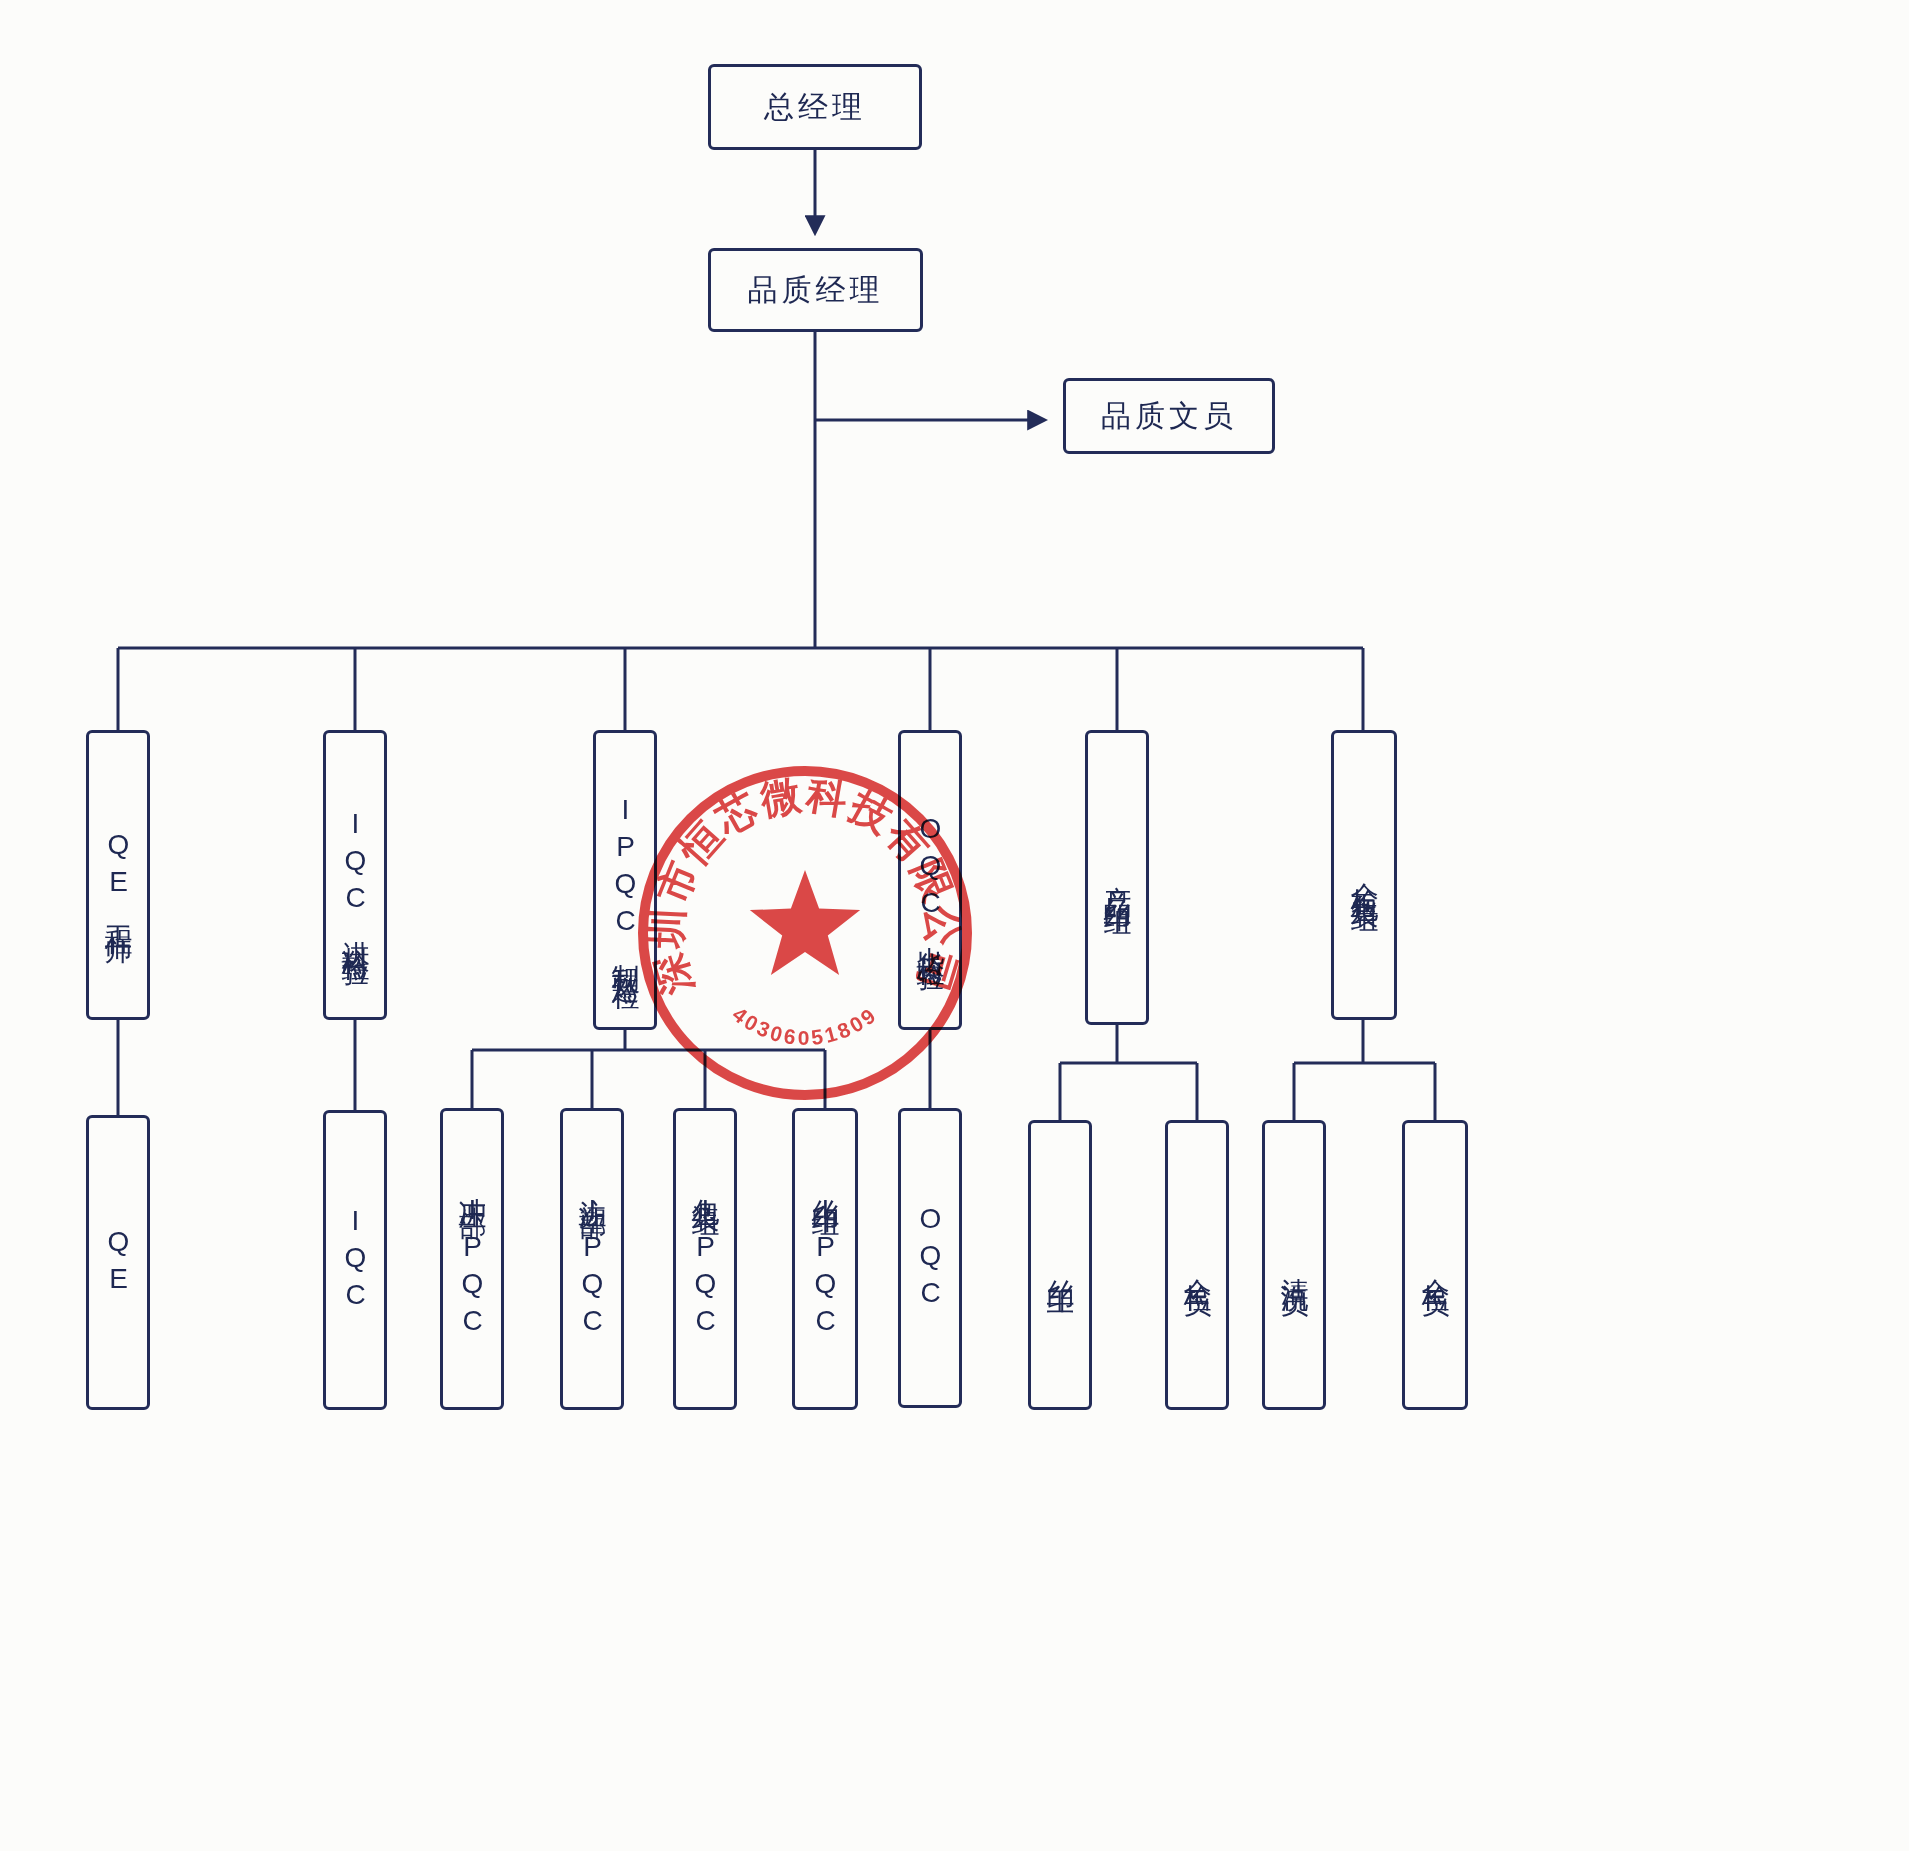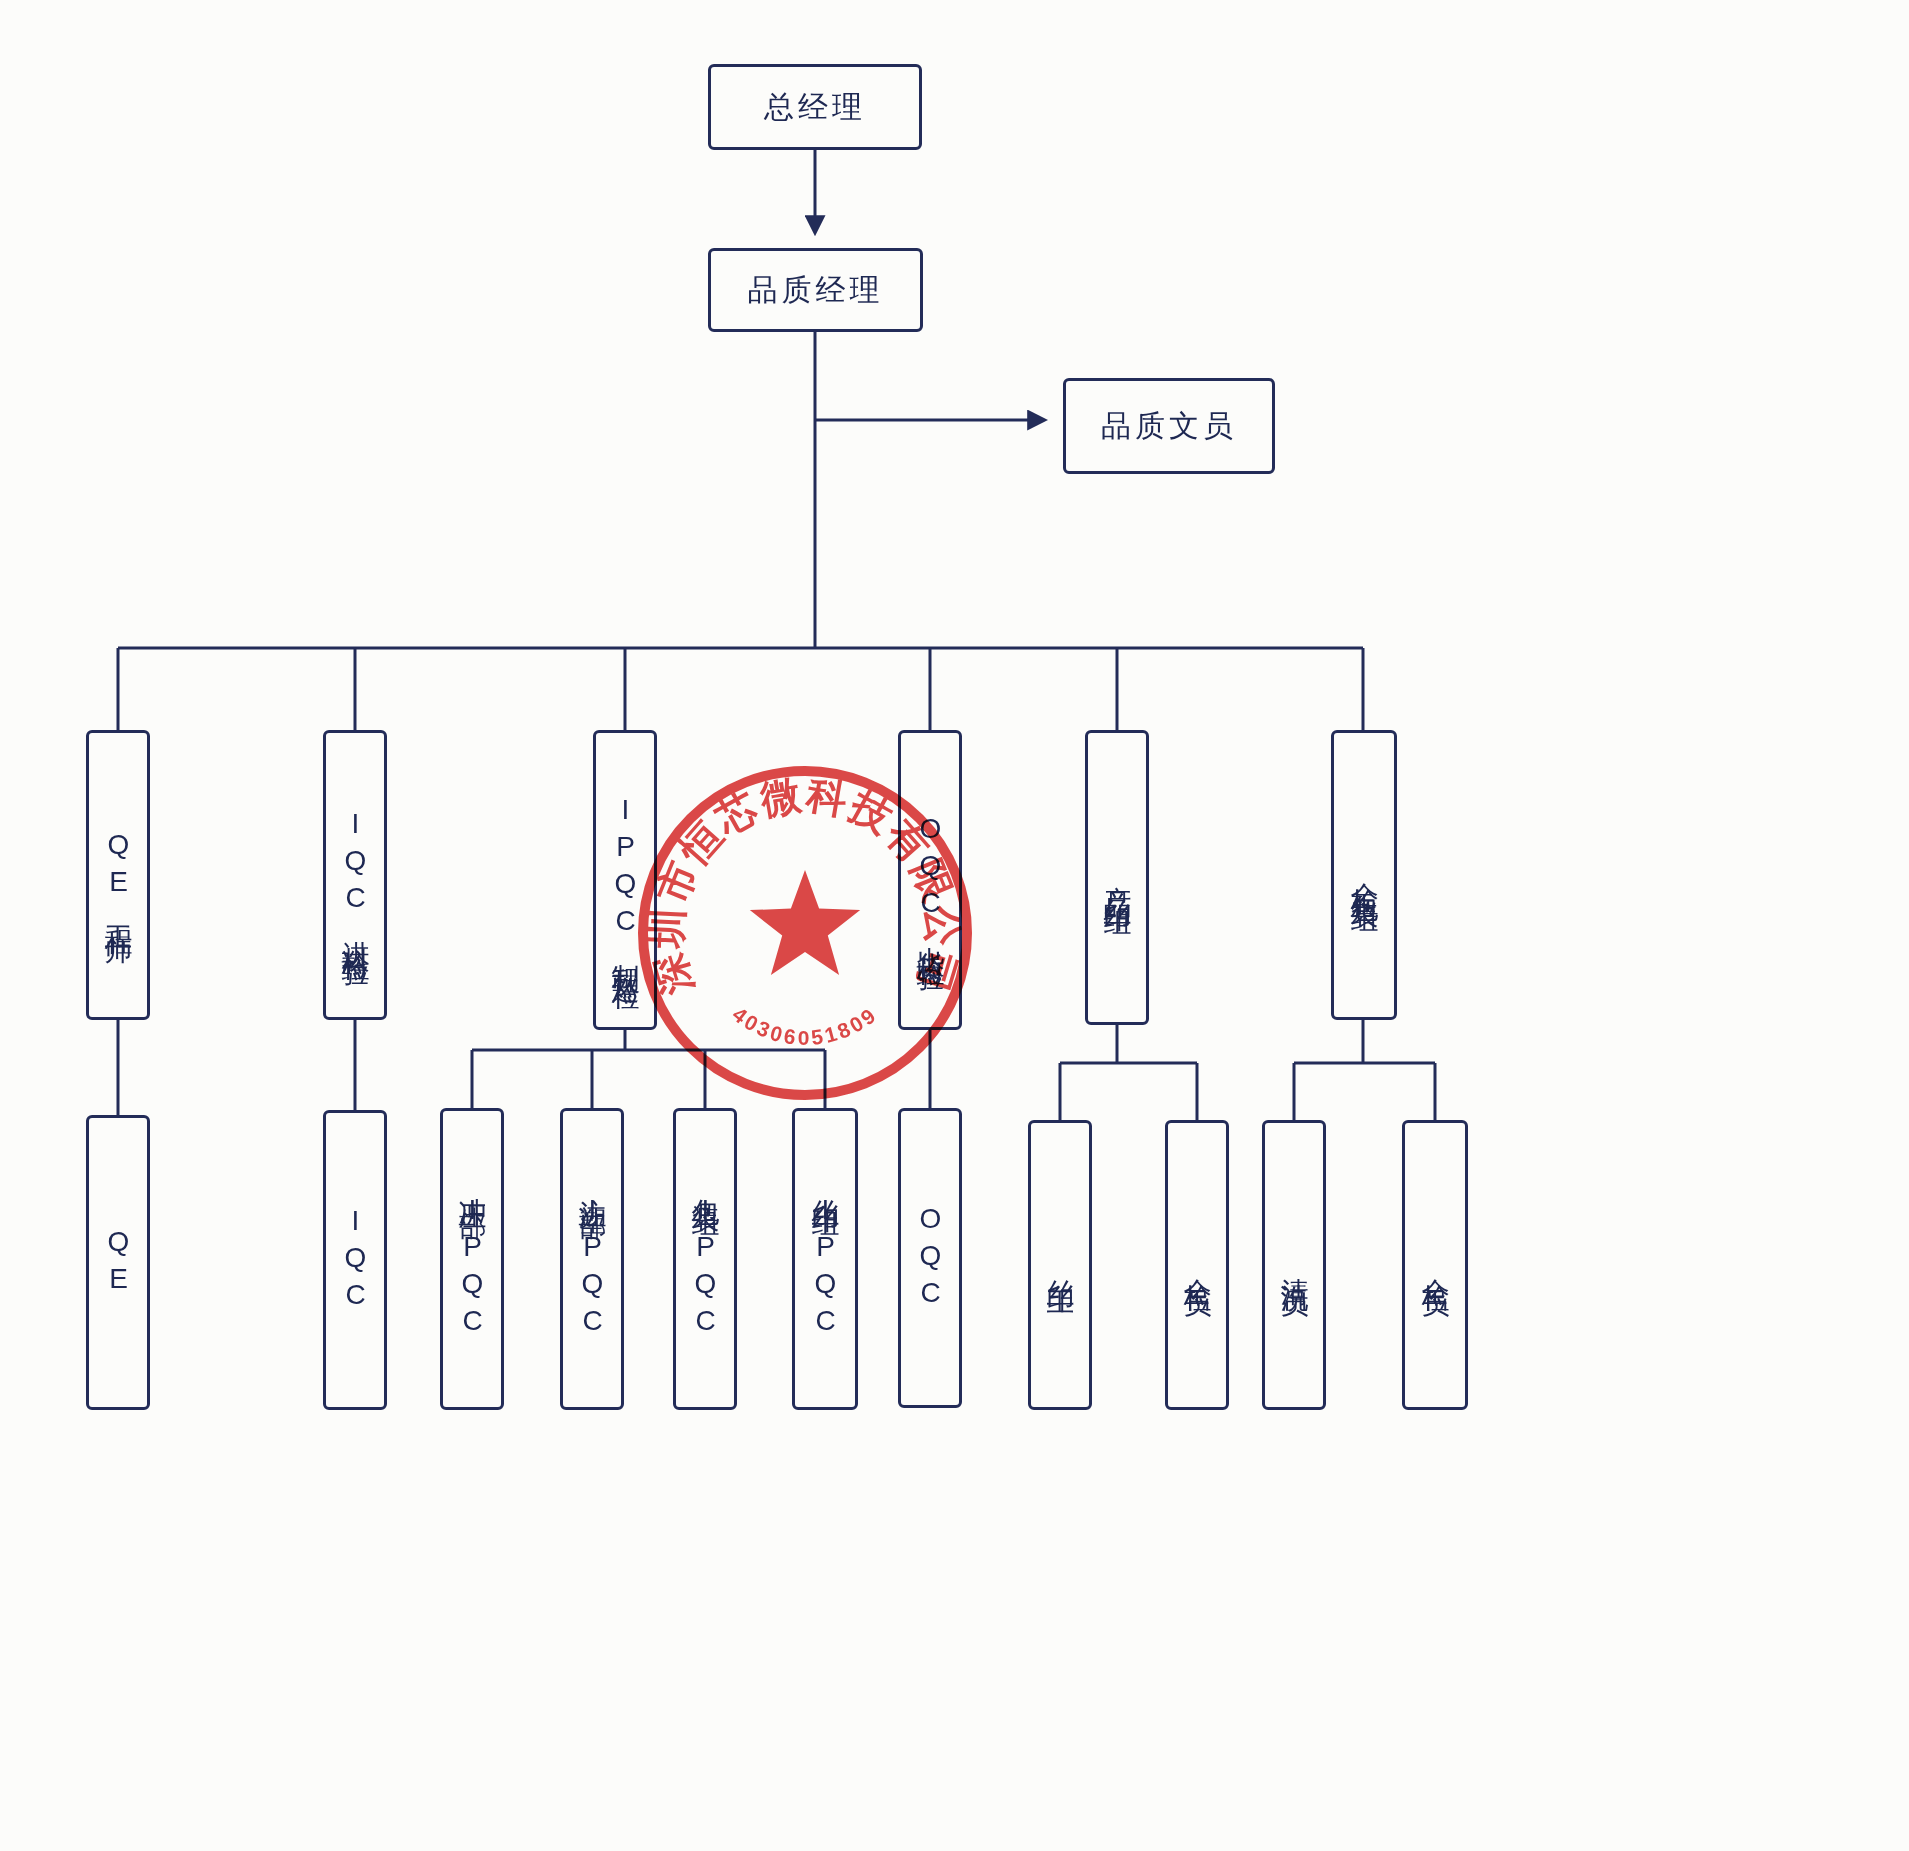--- a/index.html
+++ b/index.html
@@ -69,21 +69,21 @@
              M1294 1063 V1120 M1435 1063 V1120" fill="none" stroke="#232c58" stroke-width="3"></path>
 
     <path d="M815 150 V232" fill="none" stroke="#232c58" stroke-width="3" marker-end="url(#arrow)"></path>
     <path d="M815 420 H1044" fill="none" stroke="#232c58" stroke-width="3" marker-end="url(#arrow)"></path>
   </svg>
 
   <div class="node h" style="left:708px;top:64px;width:214px;height:86px">总经理</div>
 
   <div class="node h" style="left:708px;top:248px;width:215px;height:84px">品质经理</div>
 
-  <div class="node h" style="left:1063px;top:378px;width:212px;height:96px">品质文员</div>
+  <div class="node h" style="left:1063px;top:378px;width:212px;height:76px">品质文员</div>
 
   <div class="node v" style="left:86px;top:730px;width:64px;height:290px">QE工程师</div>
 
   <div class="node v" style="left:323px;top:730px;width:64px;height:290px">IQC进料检验</div>
 
   <div class="node v" style="left:593px;top:730px;width:64px;height:300px">IPQC制程巡检</div>
 
   <div class="node v" style="left:898px;top:730px;width:64px;height:300px">OQC出货检验</div>
 
   <div class="node v" style="left:1085px;top:730px;width:64px;height:295px">产品丝印组</div>

